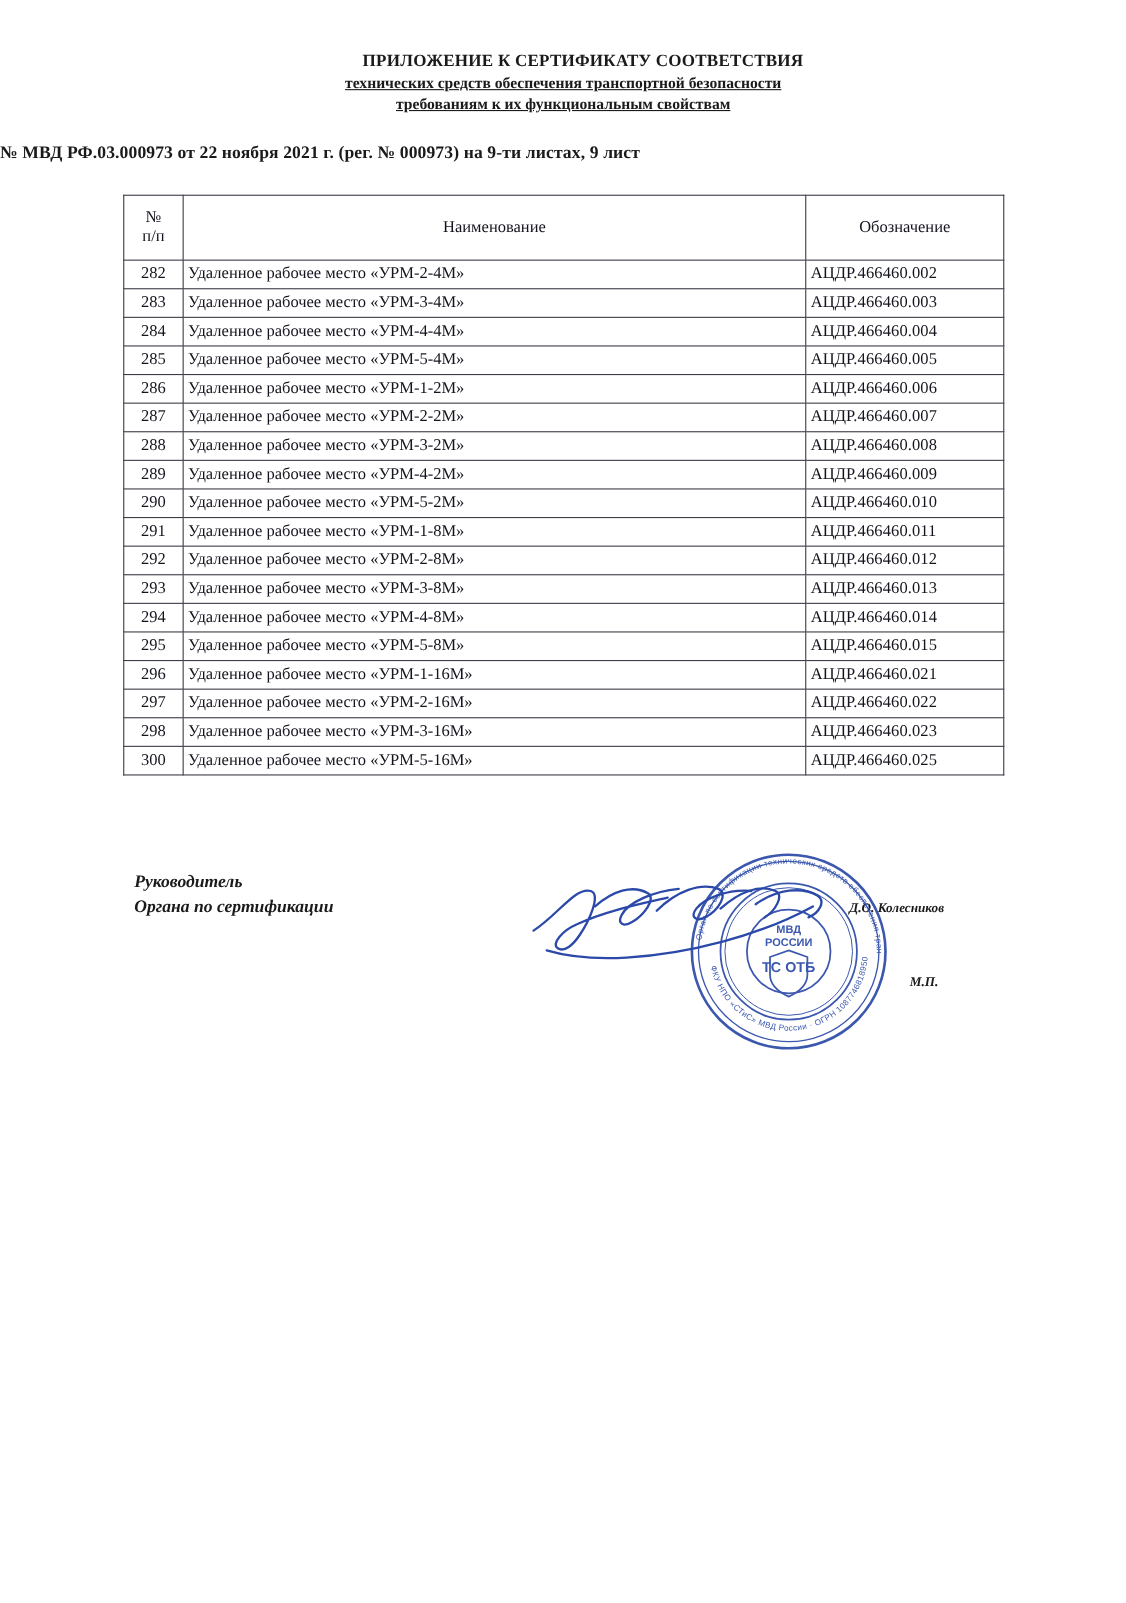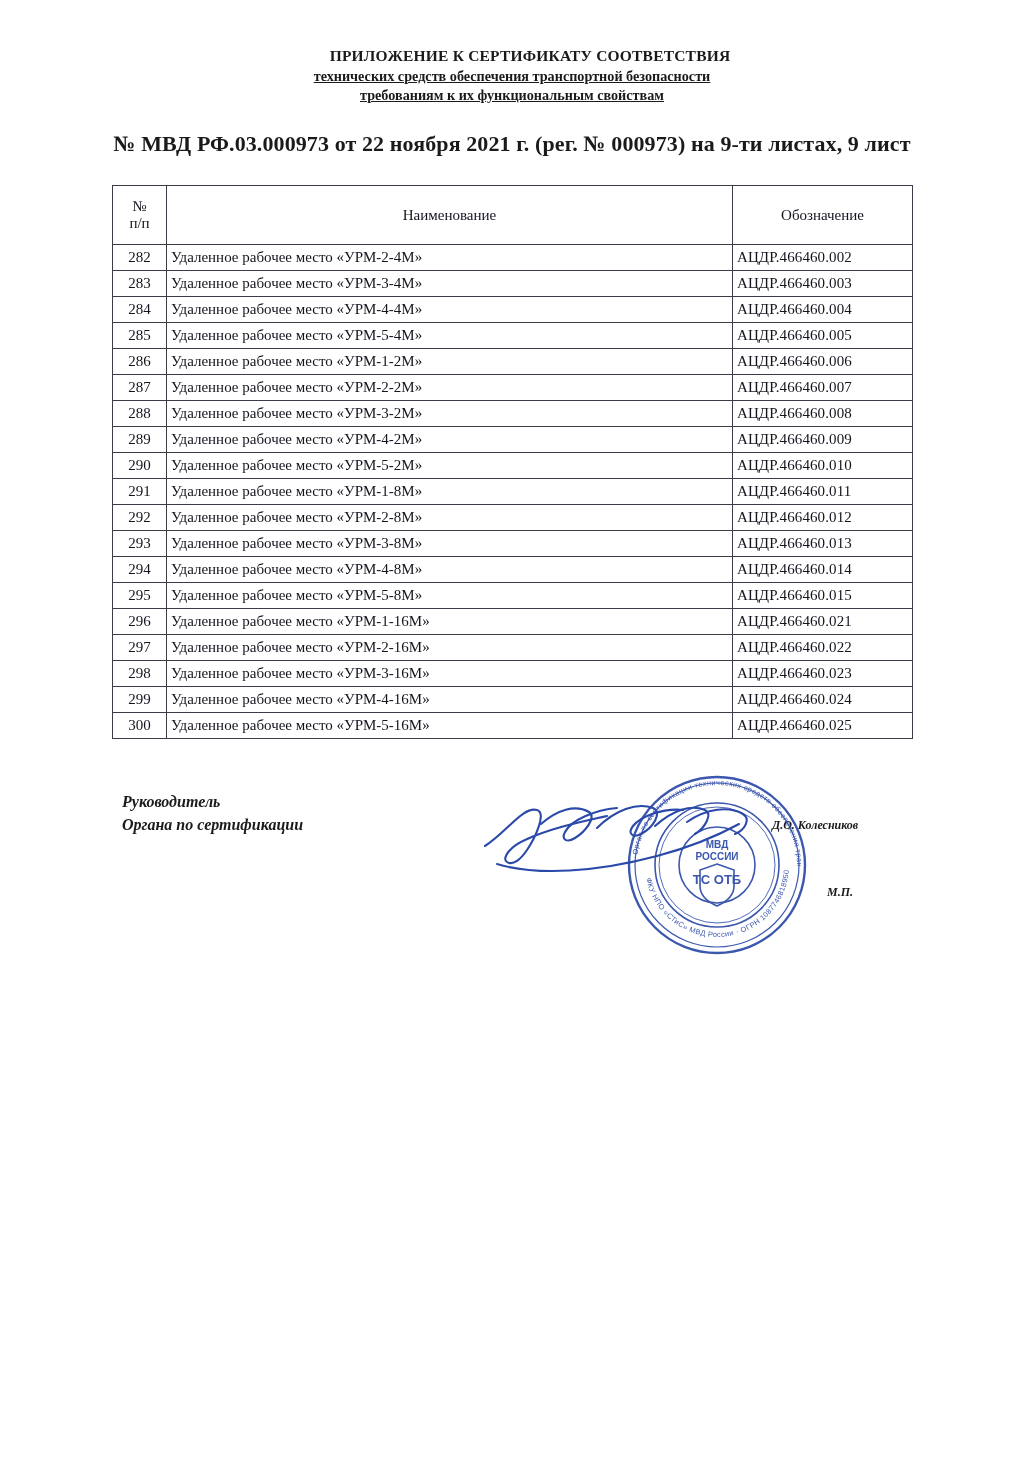--- a/index.html
+++ b/index.html
@@ -35,22 +35,21 @@
   }
   .doc-header .line2,
   .doc-header .line3 {
     font-size: 14.2px;
     font-weight: bold;
     text-decoration: underline;
   }
 
   .cert-number {
     margin-top: 26px;
-    text-align: center;
-    font-size: 22px;
+    font-size: 16px;
     font-weight: bold;
     letter-spacing: .1px;
   }
 
   
   .table-wrap {
     margin: 28px auto 0 auto;
     width: 800px;
   }
   table.cert-table {
@@ -260,25 +259,20 @@
         </tr>
         <tr>
           <td class="c-num">297</td>
           <td class="c-name">Удаленное рабочее место «УРМ-2-16М»</td>
           <td class="c-desig">АЦДР.466460.022</td>
         </tr>
         <tr>
           <td class="c-num">298</td>
           <td class="c-name">Удаленное рабочее место «УРМ-3-16М»</td>
           <td class="c-desig">АЦДР.466460.023</td>
-        </tr>
-        <tr>
-          <td class="c-num">299</td>
-          <td class="c-name">Удаленное рабочее место «УРМ-4-16М»</td>
-          <td class="c-desig">АЦДР.466460.024</td>
         </tr>
         <tr>
           <td class="c-num">300</td>
           <td class="c-name">Удаленное рабочее место «УРМ-5-16М»</td>
           <td class="c-desig">АЦДР.466460.025</td>
         </tr>
       </tbody>
     </table>
   </div>
 

